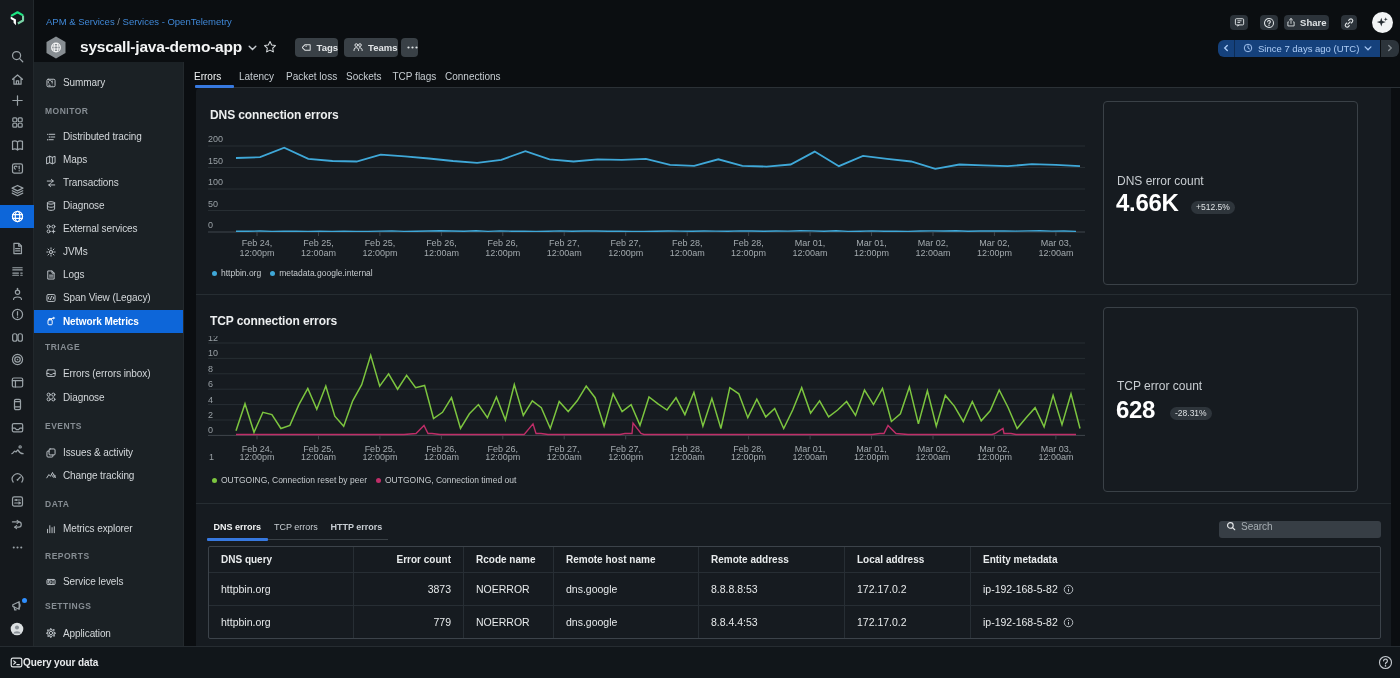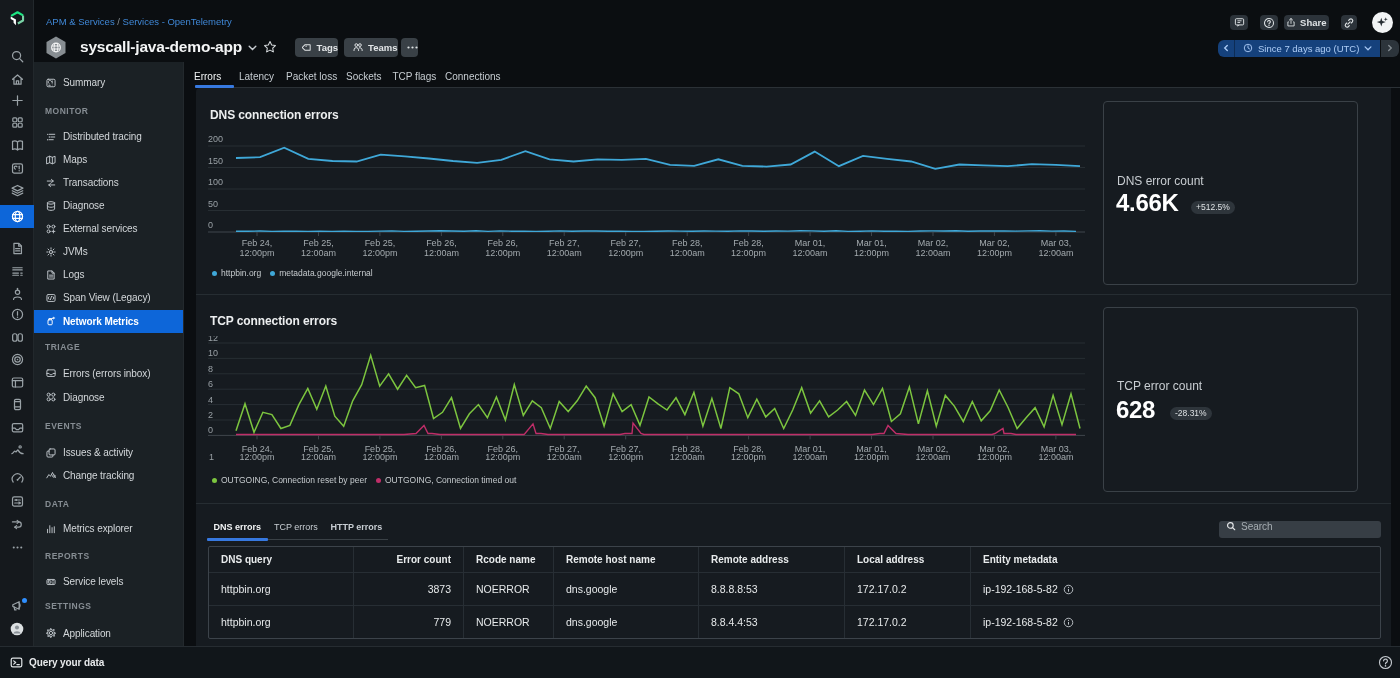--- a/index.html
+++ b/index.html
@@ -646,20 +646,20 @@
           <circle cx="8" cy="4.9" r="0.9" fill="#c6cbd0"></circle>
         </svg></div>
     </div>
   </div>
 <div class="abs" id="footer">
     <svg width="13" height="13" viewBox="0 0 16 16" style="margin-left:10px">
       <rect x="1.5" y="2.5" width="13" height="11" rx="2" stroke="#dfe3e5" stroke-width="1.5" fill="none"></rect>
       <path d="M4.5 6 L7 8 L4.5 10" stroke="#dfe3e5" stroke-width="1.5" fill="none" stroke-linecap="round" stroke-linejoin="round"></path>
       <path d="M8.5 10.5 H11.5" stroke="#dfe3e5" stroke-width="1.5" stroke-linecap="round"></path>
     </svg>
-    <span style="margin-left:6px;font-size:10px;font-weight:bold;color:#e8eaec;letter-spacing:-0.1px">Query your data</span>
+    <span style="font-size:10px;font-weight:bold;color:#e8eaec;letter-spacing:-0.1px">Query your data</span>
     <div style="margin-left:auto;margin-right:7px;color:#c6cbd0;height:15px">
       <svg width="15" height="15" viewBox="0 0 16 16">
         <circle cx="8" cy="8" r="6.4" stroke="currentColor" stroke-width="1.2" fill="none"></circle>
         <path d="M6 6.2 a2 2 0 1 1 2.9 1.9 c-.55.33-.9.66-.9 1.3" stroke="currentColor" stroke-width="1.3" fill="none" stroke-linecap="round"></path>
         <circle cx="8" cy="11.6" r="0.85" fill="currentColor"></circle>
       </svg>
     </div>
   </div>
 </body></html>

